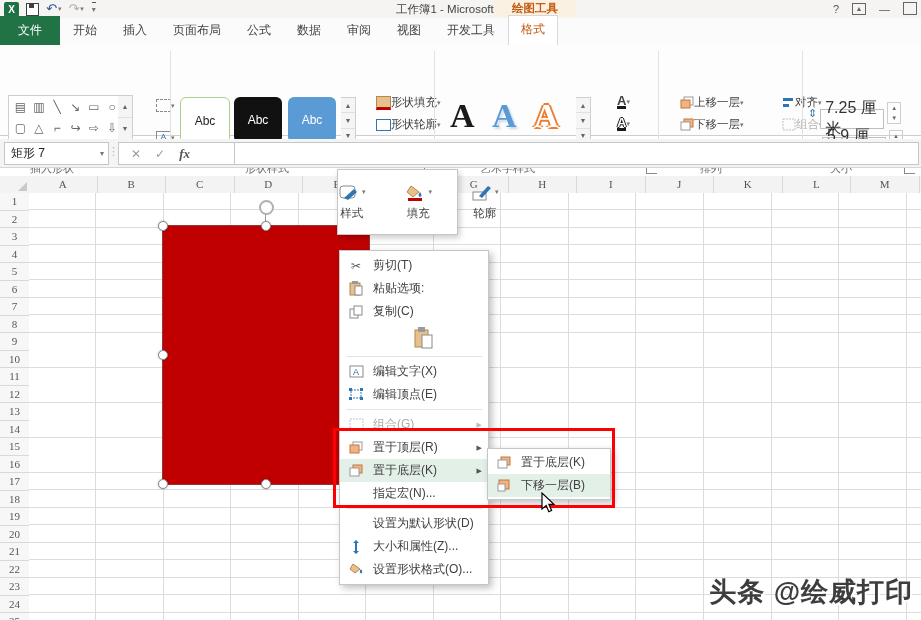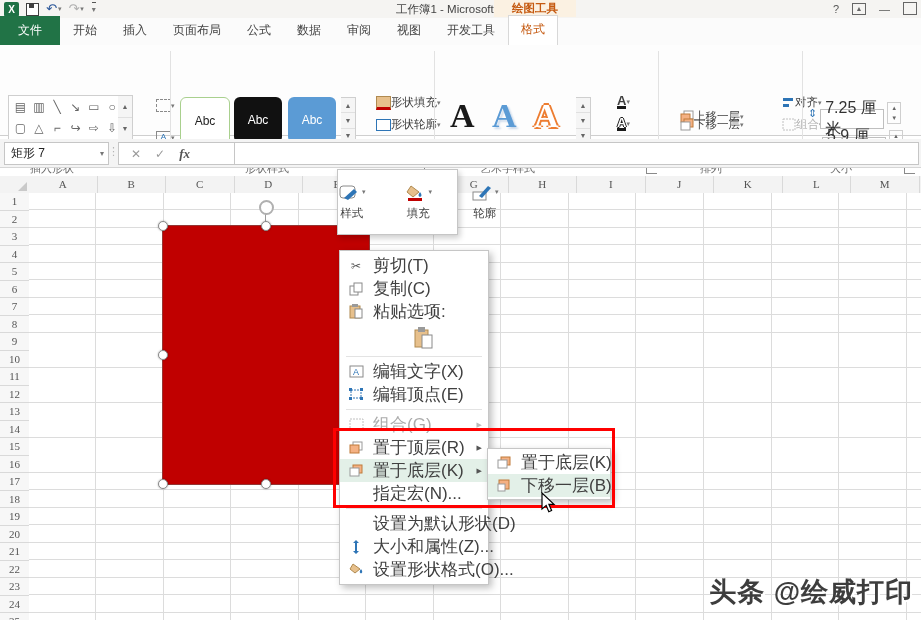--- a/index.html
+++ b/index.html
@@ -85,21 +85,21 @@
            box-shadow:2px 3px 6px rgba(0,0,0,.2);z-index:10;display:flex;gap:39px;}
   .mcell{flex:1;display:flex;flex-direction:column;align-items:center;justify-content:center;gap:4px;}
   .mcell .icrow{display:flex;align-items:flex-start;gap:2px;}
   .mcell .dd{font-size:7px;color:#777;margin-top:4px;}
   .mcell .lbl{font-size:11.5px;color:#3f3f3f;}
   
   .menu{position:absolute;left:339px;top:250px;width:148px;background:#fff;border:1px solid #c6c6c6;
         box-shadow:3px 3px 7px rgba(0,0,0,.25);z-index:20;padding:3px 0;}
   .mi{height:23px;display:flex;align-items:center;padding:0 6px 0 7px;position:relative;color:#404040;}
   .mi .mic{width:18px;height:16px;display:flex;align-items:center;justify-content:center;margin-right:8px;flex:0 0 18px;font-size:12px;color:#555;}
-  .mi .mil{white-space:nowrap;font-size:17px;}
+  .mi .mil{white-space:nowrap;font-size:12px;}
   .mi .arr{position:absolute;right:6px;font-size:7px;color:#555;}
   .mi.hov{background:#e3f0e8;}
   .mi.dis{color:#ababab;}
   .mi.dis .arr{color:#bbb;}
   .msep{height:1px;background:#e3e3e3;margin:3px 6px;}
   .paste-thumb{height:30px;display:flex;align-items:center;padding-left:74px;}
   
   .submenu{position:absolute;left:487px;top:448px;width:122px;background:#fff;border:1px solid #c6c6c6;
            box-shadow:3px 3px 7px rgba(0,0,0,.25);z-index:22;padding:2px 0;}
   .submenu .mi{height:23px;}
@@ -238,21 +238,21 @@
         <span class="dd">▾</span>
     </div>
     <div class="rbtn" style="left:601px;top:94px;">
       <span style="font-size:13px;font-weight:bold;color:#2e75b6;">A</span>
         <span class="dd">▾</span>
     </div>
     <div class="glabel" style="left:480px;width:120px;">艺术字样式</div>
     <div class="launcher" style="left:646px;"></div>
     <div class="gsep" style="left:658px;"></div>
 
-    <div class="rbtn" style="left:664px;top:64px;">
+    <div class="rbtn" style="left:664px;top:50px;">
       <svg width="14" height="13">
           <rect x="4" y="1" width="9" height="8" fill="#fff" stroke="#9a9a9a"></rect>
           <rect x="1" y="4" width="9" height="8" fill="#f4b183" stroke="#c07b3a"></rect>
         </svg>
       <span>上移一层</span>
         <span class="dd">▾</span>
     </div>
     <div class="rbtn" style="left:664px;top:72px;">
       <svg width="14" height="13">
           <rect x="4" y="1" width="9" height="8" fill="#f4b183" stroke="#c07b3a"></rect>
@@ -415,36 +415,36 @@
     </div>
   </div>
 
   <div class="menu">
     <div class="mi">
       <span class="mic">✂</span>
       <span class="mil">剪切(T)</span>
     </div>
     <div class="mi">
       <span class="mic">
-        <svg width="14" height="14">
-            <rect x="1" y="4" width="8" height="9" fill="#fff" stroke="#8a8a8a"></rect>
-            <rect x="5" y="1" width="8" height="9" fill="#fff" stroke="#8a8a8a"></rect>
-          </svg>
-      </span>
-      <span class="mil">复制(C)</span>
-    </div>
-    <div class="mi">
-      <span class="mic">
         <svg width="14" height="15">
             <rect x="1" y="2" width="10" height="12" fill="#e7c08c" stroke="#b08a50"></rect>
             <rect x="3" y="0" width="6" height="3" fill="#9a9a9a"></rect>
             <rect x="6" y="5" width="7" height="9" fill="#fff" stroke="#8a8a8a"></rect>
           </svg>
       </span>
       <span class="mil">粘贴选项:</span>
+    </div>
+    <div class="mi">
+      <span class="mic">
+        <svg width="14" height="14">
+            <rect x="1" y="4" width="8" height="9" fill="#fff" stroke="#8a8a8a"></rect>
+            <rect x="5" y="1" width="8" height="9" fill="#fff" stroke="#8a8a8a"></rect>
+          </svg>
+      </span>
+      <span class="mil">复制(C)</span>
     </div>
     <div class="paste-thumb">
       <svg width="20" height="22">
           <rect x="1" y="3" width="13" height="17" fill="#e7c08c" stroke="#b08a50"></rect>
           <rect x="4" y="0" width="7" height="5" fill="#9a9a9a"></rect>
           <rect x="8" y="8" width="10" height="13" fill="#fff" stroke="#8a8a8a"></rect>
         </svg>
     </div>
     <div class="msep"></div>
     <div class="mi">

